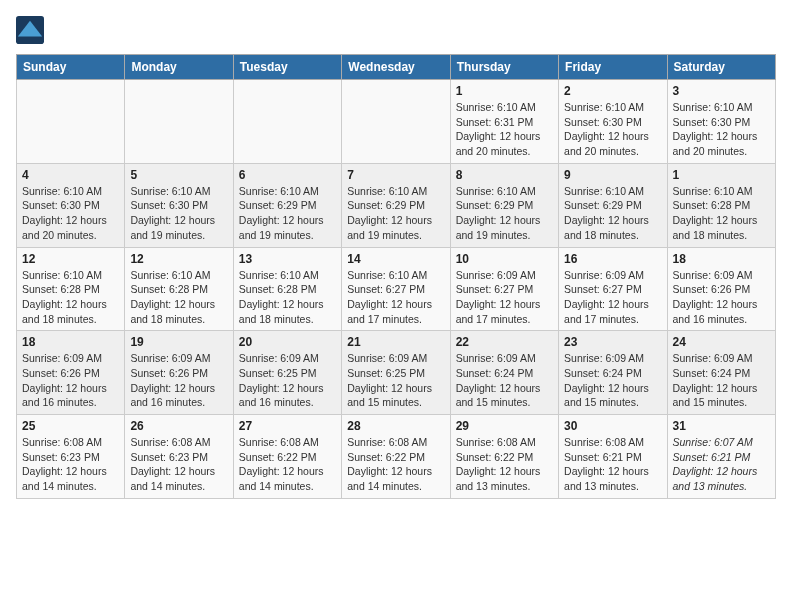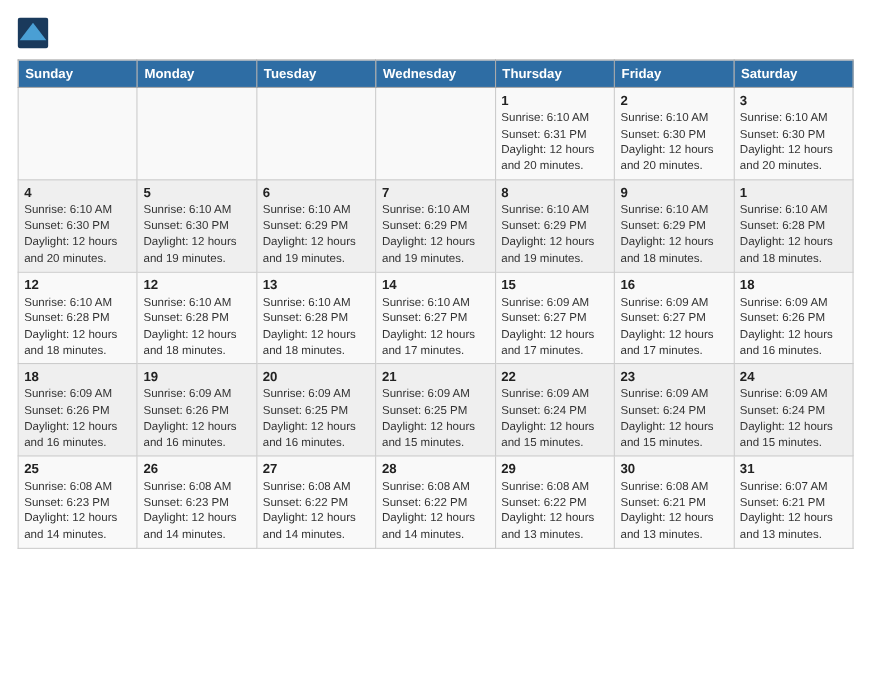--- a/index.html
+++ b/index.html
@@ -225,21 +225,21 @@
 and 18 minutes.</div>
         </td>
         <td>
           <span class="day-num">14</span>
           <div class="day-info" style="white-space: pre-line;">Sunrise: 6:10 AM
 Sunset: 6:27 PM
 Daylight: 12 hours
 and 17 minutes.</div>
         </td>
         <td>
-          <span class="day-num">15</span>
+          <span class="day-num">10</span>
           <div class="day-info" style="white-space: pre-line;">Sunrise: 6:09 AM
 Sunset: 6:27 PM
 Daylight: 12 hours
 and 17 minutes.</div>
         </td>
         <td>
           <span class="day-num">16</span>
           <div class="day-info" style="white-space: pre-line;">Sunrise: 6:09 AM
 Sunset: 6:27 PM
 Daylight: 12 hours
@@ -342,20 +342,20 @@
         </td>
         <td>
           <span class="day-num">30</span>
           <div class="day-info" style="white-space: pre-line;">Sunrise: 6:08 AM
 Sunset: 6:21 PM
 Daylight: 12 hours
 and 13 minutes.</div>
         </td>
         <td>
           <span class="day-num">31</span>
-          <div class="day-info" style="white-space: pre-line;">Sunrise: 6:07 AM
+          <div class="day-info" style="white-space: pre-line; font-style: italic;">Sunrise: 6:07 AM
 Sunset: 6:21 PM
 Daylight: 12 hours
 and 13 minutes.</div>
         </td>
       </tr>
     </tbody>
 </table>
 
 </body></html>

